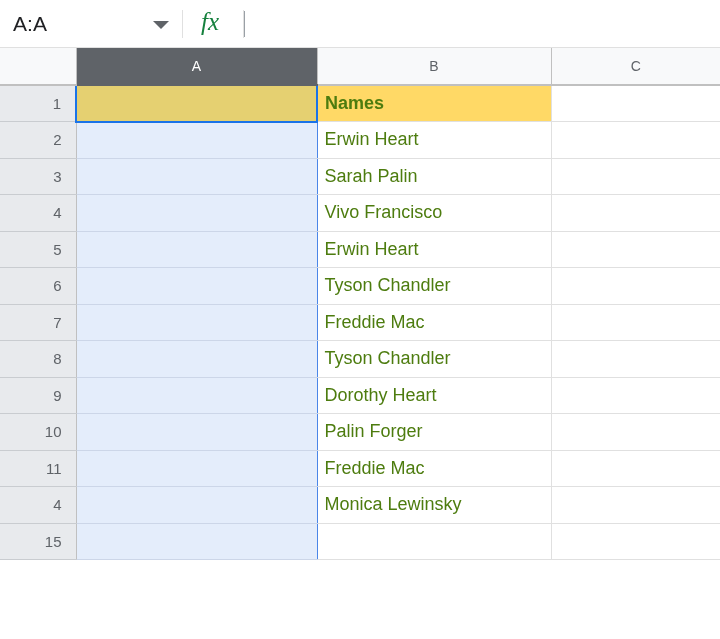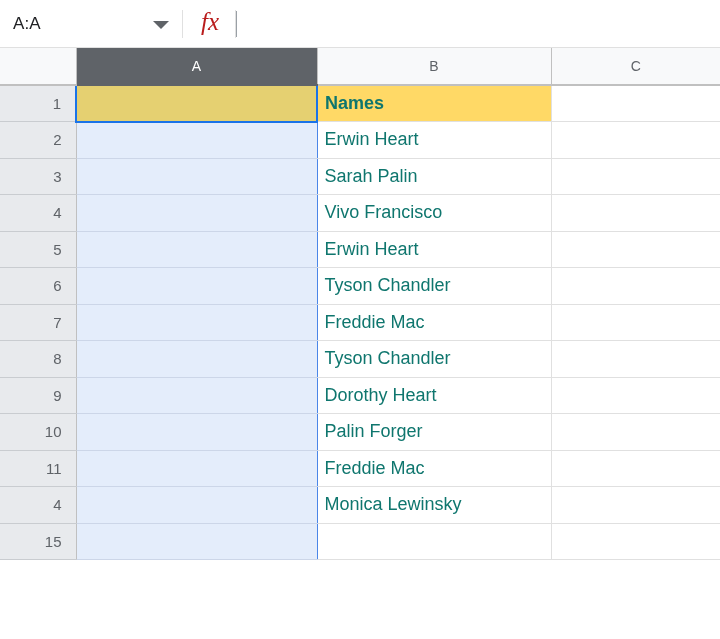--- a/index.html
+++ b/index.html
@@ -28,21 +28,21 @@
   }
   #name-box {
     width: 182px;
     height: 48px;
     display: flex;
     align-items: center;
     box-sizing: border-box;
     position: relative;
   }
   #name-box-value {
-    font-size: 17px;
+    font-size: 21px;
     color: #202124;
     padding-left: 13px;
     letter-spacing: 0.1px;
   }
   #name-box-arrow {
     position: absolute;
     left: 153px;
     top: 21px;
     width: 0; height: 0;
     border-left: 8px solid transparent;
@@ -51,22 +51,22 @@
   }
   .vsep {
     width: 1px;
     height: 28px;
     background: #e0e0e0;
   }
   #fx-icon {
     font-family: "Liberation Serif", serif;
     font-style: italic;
     font-size: 25px;
-    color: #b91c1c;
-    padding: 0 16px 0 18px;
+    color: #15803d;
+    padding: 0 24px 0 18px;
     line-height: 1;
     position: relative;
     top: -2px;
   }
   #formula-input {
     flex: 1;
     height: 48px;
     display: flex;
     align-items: center;
     padding-left: 0px;
@@ -143,21 +143,21 @@
     border-bottom: 1px solid #c9ccd0;
   }
 
   
   .cell {
     height: 36.5px;
     background: #ffffff;
     border-right: 1px solid #e0e0e0;
     border-bottom: 1px solid #e0e0e0;
     font-size: 18px;
-    color: #0f766e;
+    color: #4d7c0f;
     vertical-align: middle;
     padding-left: 7px !important;
     box-sizing: border-box;
     white-space: nowrap;
     overflow: hidden;
   }
   .cell.col-a {
     background: #e4edfb;
     border-right: 1px solid #4a86e8;
     border-bottom: 1px solid #ccd6e8;

